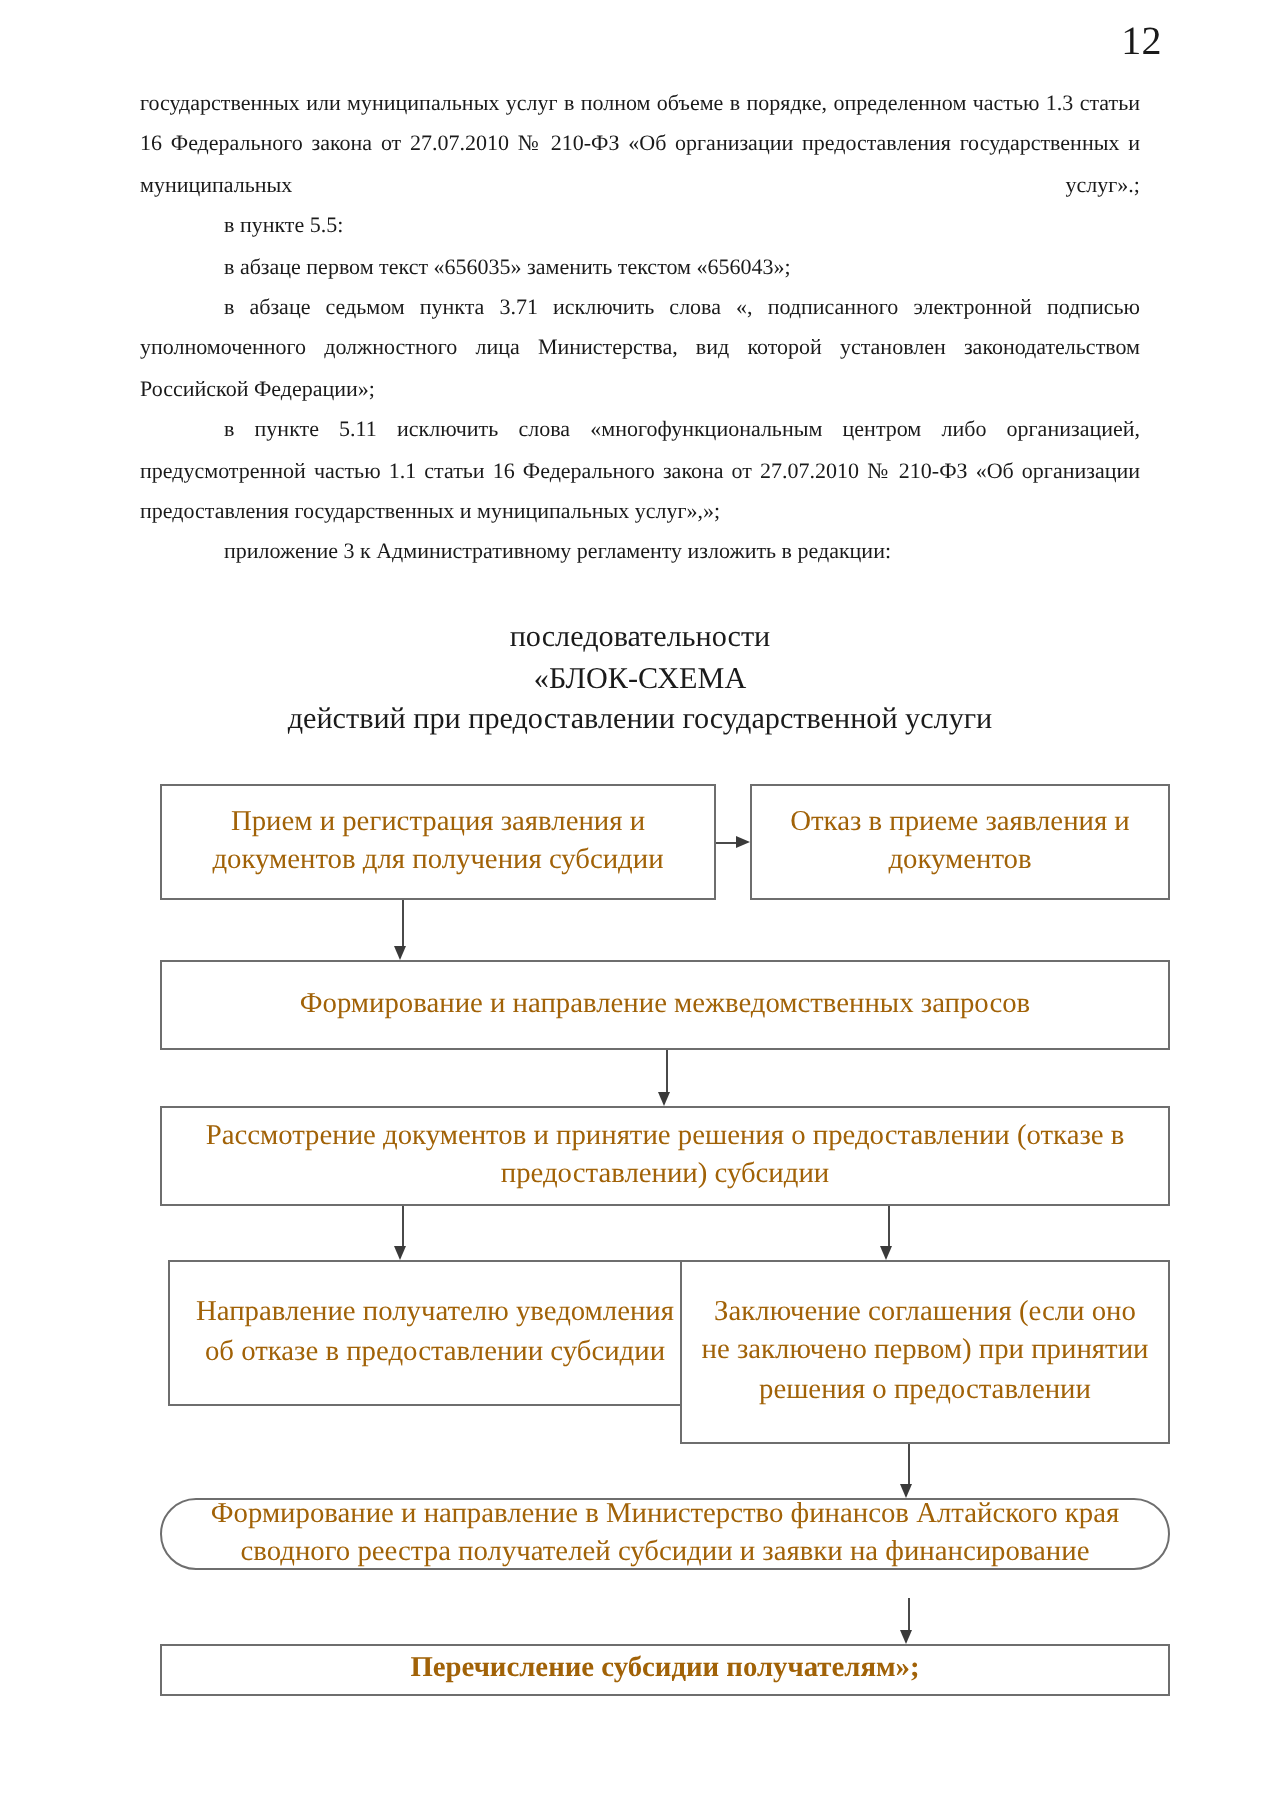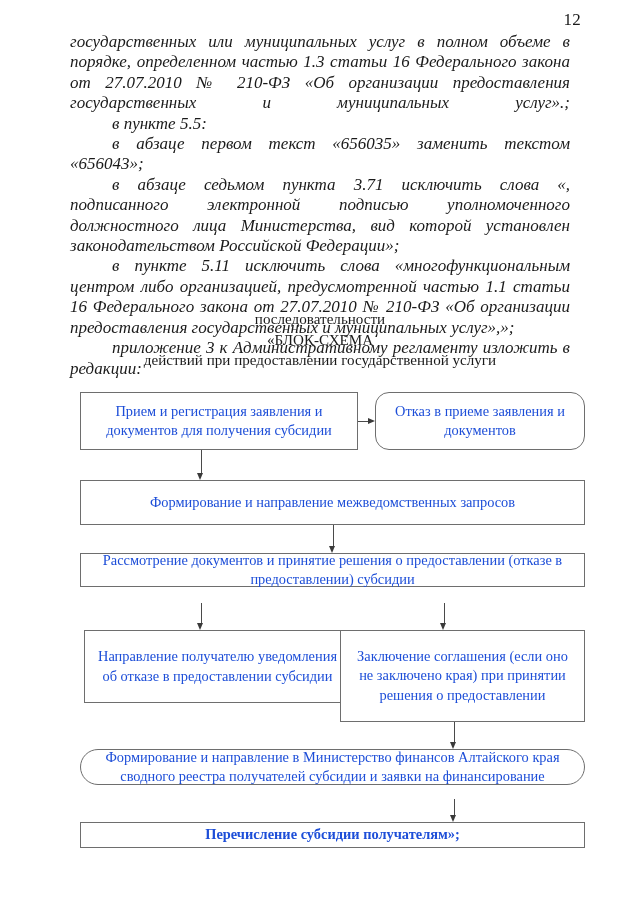--- a/index.html
+++ b/index.html
@@ -25,33 +25,32 @@
 
   
   .page-number {
     position: absolute;
     top: 10px;
     left: 0;
     width: 608px;
     text-align: right;
     padding-right: 27px;
     box-sizing: border-box;
-    font-size: 17px;
+    font-size: 20px;
     letter-spacing: .2px;
   }
 
   
   .text-block {
     position: absolute;
-    top: 32px;
+    top: 42px;
     left: 70px;
     width: 500px;
-    font-size: 17px;
+    font-size: 11px;
     line-height: 20.4px;
-    font-style: italic;
   }
   .para {
     margin: 0;
     text-align: justify;
     text-justify: inter-word;
     hyphens: none;
   }
   .para.indent {
     text-indent: 42px;
   }
@@ -85,21 +84,21 @@
     box-sizing: border-box;
     border: 1px solid #6e6e6e;
     background: #ffffff;
     display: flex;
     align-items: center;
     justify-content: center;
     text-align: center;
     font-size: 14.4px;
     line-height: 19.4px;
     padding: 3px 9px;
-    color: #1d4ed8;
+    color: #a16207;
   }
   .fbox span { display: block; width: 100%; }
 
   .arrow {
     position: absolute;
     background: transparent;
   }
   .arrow .shaft {
     position: absolute;
     background: #4a4a4a;
@@ -166,58 +165,58 @@
 
     <div class="fbox" style="left:80px; top:392px; width:278px; height:58px;">
       <span>Прием и регистрация заявления и документов  для получения субсидии</span>
     </div>
 
     <div class="arrow right" style="left:358px; top:414px; width:17px; height:14px;">
       <i class="shaft"></i>
         <i class="head"></i>
     </div>
 
-    <div class="fbox" style="left:375px; top:392px; width:210px; height:58px;border-radius:14px;">
+    <div class="fbox" style="left:375px; top:392px; width:210px; height:58px;">
       <span>Отказ в приеме заявления и документов</span>
     </div>
 
     <div class="arrow down" style="left:196px; top:450px; width:9px; height:30px;">
       <i class="shaft"></i>
         <i class="head"></i>
     </div>
 
     <div class="fbox" style="left:80px; top:480px; width:505px; height:45px;">
       <span>Формирование и направление межведомственных запросов</span>
     </div>
 
     <div class="arrow down" style="left:328px; top:525px; width:9px; height:28px;">
       <i class="shaft"></i>
         <i class="head"></i>
     </div>
 
-    <div class="fbox" style="left:80px; top:553px; width:505px; height:34px;">
+    <div class="fbox" style="left:80px; top:553px; width:505px; height:50px;">
       <span>Рассмотрение документов и принятие решения о предоставлении (отказе в предоставлении) субсидии</span>
     </div>
 
     <div class="arrow down" style="left:196px; top:603px; width:9px; height:27px;">
       <i class="shaft"></i>
         <i class="head"></i>
     </div>
 
     <div class="arrow down" style="left:439px; top:603px; width:9px; height:27px;">
       <i class="shaft"></i>
         <i class="head"></i>
     </div>
 
     <div class="fbox" style="left:84px; top:630px; width:267px; height:73px;">
       <span>Направление получателю уведомления об отказе в предоставлении субсидии</span>
     </div>
 
     <div class="fbox" style="left:340px; top:630px; width:245px; height:92px;">
-      <span>Заключение соглашения (если оно не заключено края) при принятии решения о предоставлении</span>
+      <span>Заключение соглашения (если оно не заключено первом) при принятии решения о предоставлении</span>
     </div>
 
     <div class="arrow down" style="left:449px; top:722px; width:9px; height:27px;">
       <i class="shaft"></i>
         <i class="head"></i>
     </div>
 
     <div class="fbox" style="left:80px; top:749px; width:505px; height:36px;border-radius:25px;">
       <span>Формирование и направление в Министерство финансов Алтайского края сводного реестра получателей субсидии и заявки на финансирование</span>
     </div>

